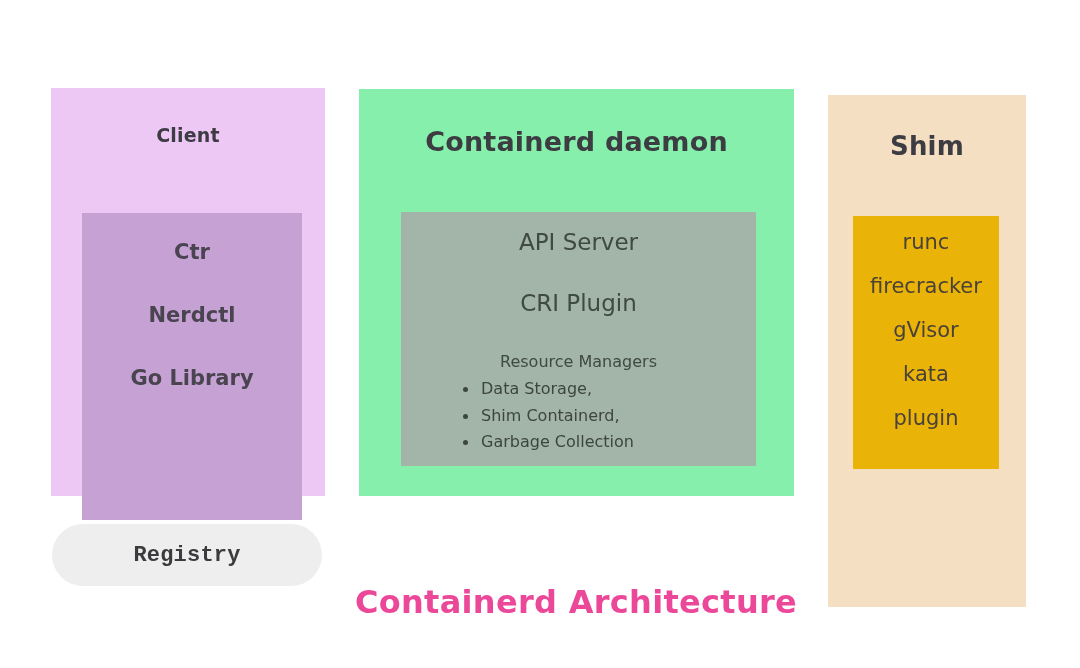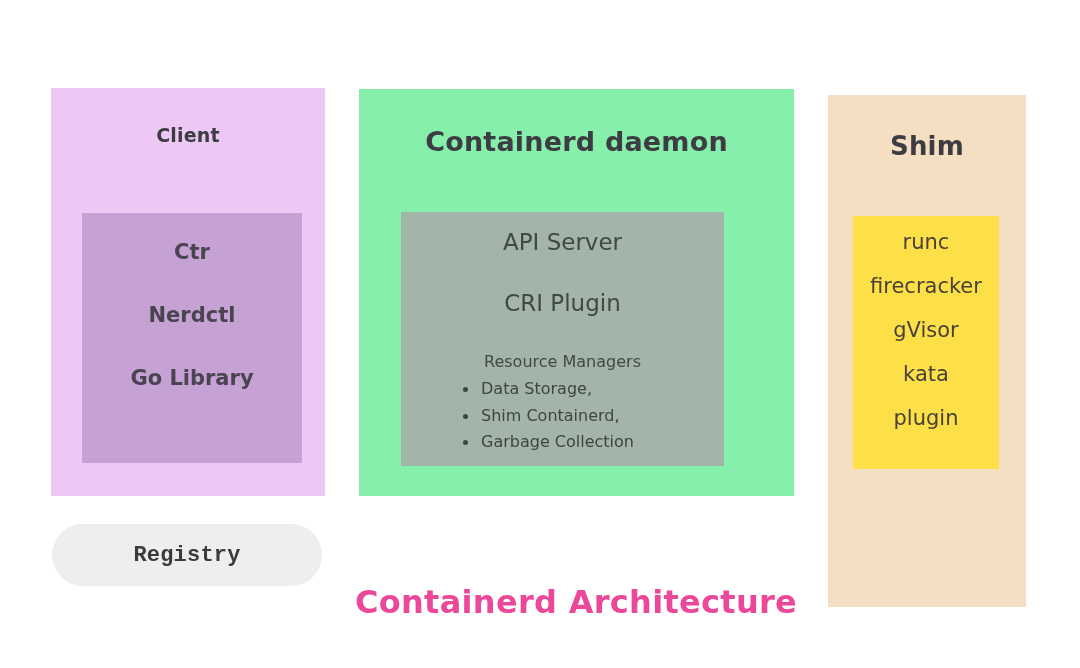--- a/index.html
+++ b/index.html
@@ -83,38 +83,38 @@
   
   .inner {
     position: absolute;
     box-sizing: border-box;
   }
 
   .inner-client {
     left: 31px;
     top: 125px;
     width: 220px;
-    height: 250px;
+    height: 307px;
     background: #c5a1d4;
   }
 
   .inner-daemon {
     left: 42px;
     top: 123px;
-    width: 323px;
+    width: 355px;
     height: 254px;
     background: #a3b4a9;
   }
 
   .inner-shim {
     left: 25px;
     top: 121px;
     width: 146px;
     height: 253px;
-    background: #fde047;
+    background: #eab308;
   }
 
   
   .client-list {
     position: absolute;
     left: 0;
     right: 0;
     top: 28px;
     text-align: center;
   }

